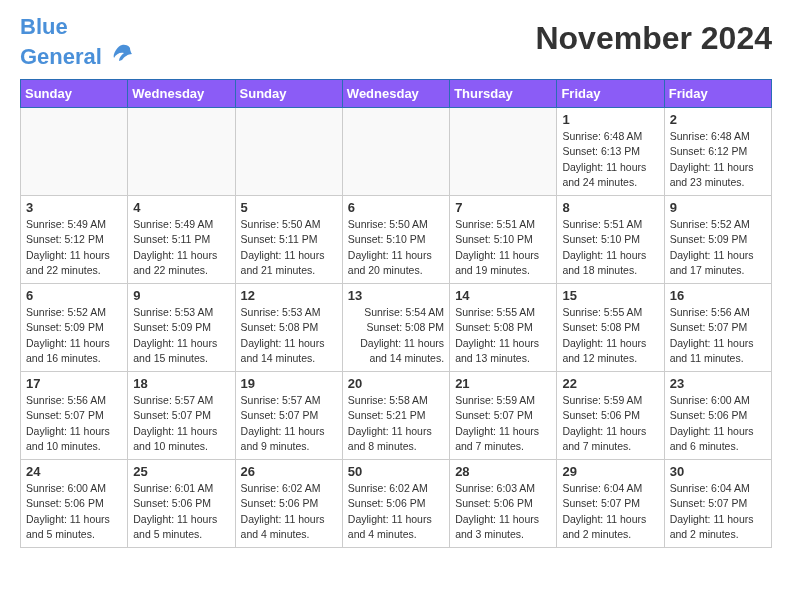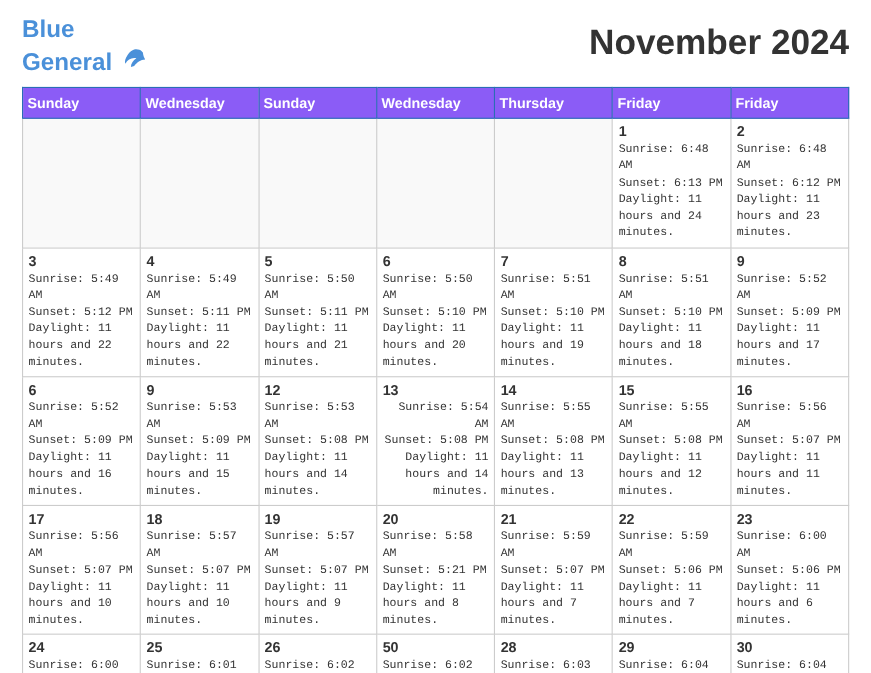--- a/index.html
+++ b/index.html
@@ -79,21 +79,20 @@
     .day-num {
       font-weight: bold;
       font-size: 13px;
       display: block;
       margin-bottom: 2px;
     }
     .day-info {
       font-size: 10.5px;
       line-height: 1.45;
       color: #333;
-      font-family: Liberation Mono, monospace;
     }
   </style>
 </head>
 <body>
 
 <div class="header">
   <div class="logo">
     <div>
       <div style="font-size:22px;font-weight:bold;color:#4a90d9;margin-top:-6px;">Blue</div>
       <div style="display:flex;align-items:center;">

